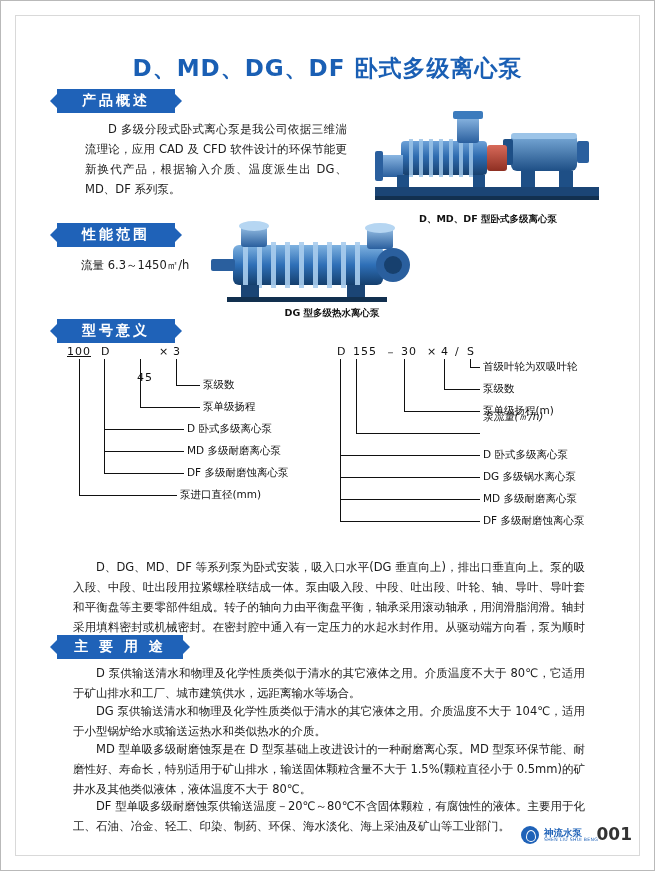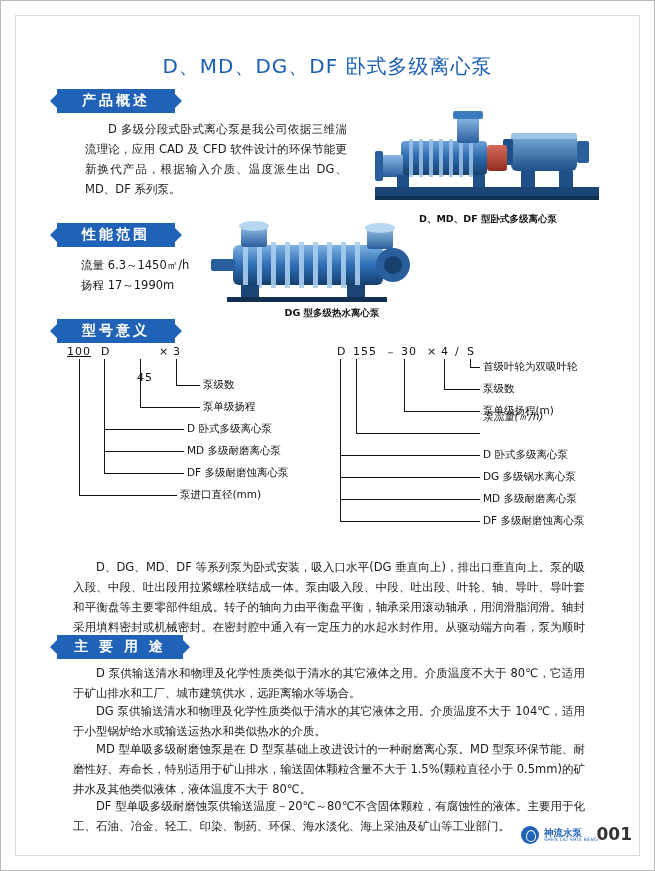--- a/index.html
+++ b/index.html
@@ -22,22 +22,22 @@
     left:14px;top:14px;right:14px;bottom:14px;
     border:1px solid #d9d9d9;
     box-sizing:border-box;
     pointer-events:none;
   }
 
   .title{
     position:absolute;
     top:52px;left:0;right:0;
     text-align:center;
-    font-size:20px;
-    font-weight:normal;
+    font-size:23px;
+    font-weight:bold;
     color:#1a5fb4;
     letter-spacing:1px;
   }
 
   
   .tag{
     position:absolute;
     height:24px;
     background:#1f62b8;
     color:#fff;
@@ -196,21 +196,20 @@
       <rect x="112" y="82" width="12" height="12" fill="#1e4f86"></rect>
       <rect x="160" y="78" width="14" height="16" fill="#1e4f86"></rect>
       <rect x="198" y="78" width="14" height="16" fill="#1e4f86"></rect>
     </svg>
   </div>
   <div class="caption" style="left:380px;top:212px;width:214px;">D、MD、DF 型卧式多级离心泵</div>
 
   <div class="tag" style="left:56px;top:222px;width:118px;">性能范围</div>
 
   <div class="para" style="left:80px;top:254px;width:150px;">流量 6.3～1450㎡/h</div>
-  <div class="para" style="left:80px;top:274px;width:150px;">扬程 17～1990m</div>
 
   <div class="pump-img" style="left:196px;top:218px;width:240px;height:86px;">
     <svg width="240" height="86" viewBox="0 0 240 86">
       <defs>
         <linearGradient id="h1" x1="0" y1="0" x2="0" y2="1">
           <stop offset="0" stop-color="#7fb2e0"></stop>
           <stop offset="0.5" stop-color="#2e6fb7"></stop>
           <stop offset="1" stop-color="#153f6d"></stop>
         </linearGradient>
         <linearGradient id="h2" x1="0" y1="0" x2="0" y2="1">

